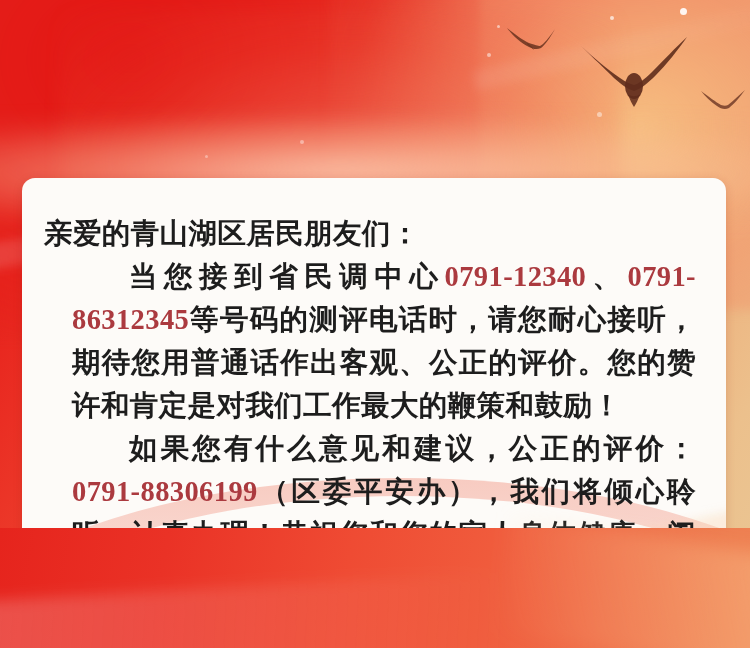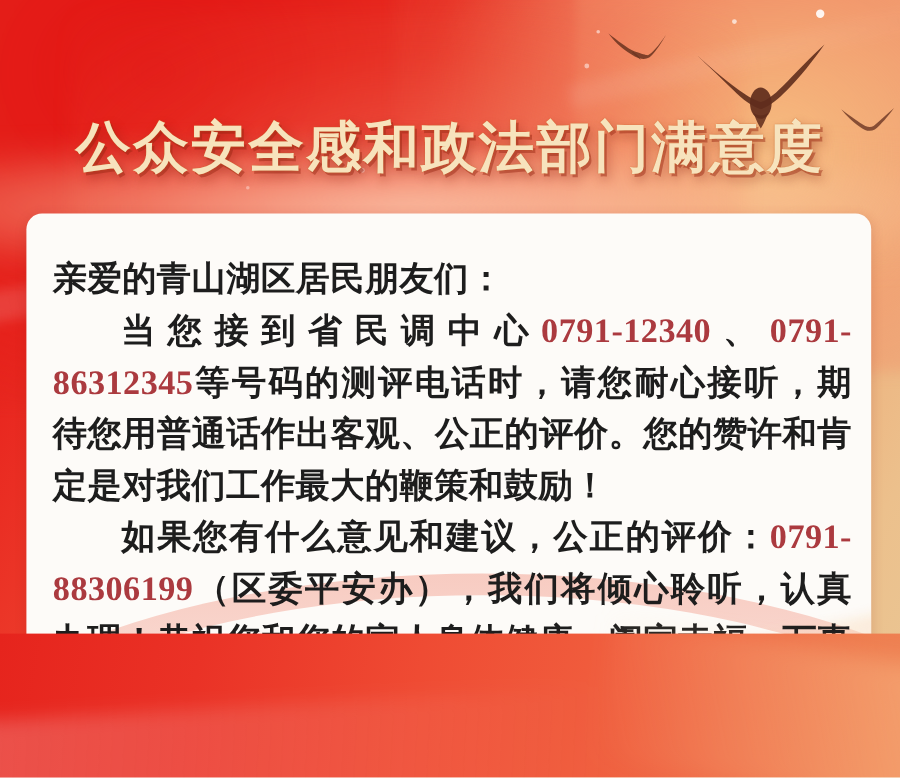--- a/index.html
+++ b/index.html
@@ -189,38 +189,38 @@
     bottom: -46px;
     width: 360px;
     height: 150px;
     background: linear-gradient(250deg, rgba(248,214,176,0.55), rgba(250,230,205,0));
     transform: rotate(-12deg);
     filter: blur(5px);
   }
   .card-inner {
     position: absolute;
     inset: 0;
-    padding: 34px 16px 0 22px;
+    padding: 34px 30px 0 22px;
     box-sizing: border-box;
   }
 
   
   .body-text {
     position: relative;
     font-family: "Liberation Serif", "DejaVu Serif", serif;
     font-size: 28.5px;
     line-height: 43px;
     color: #1d1d1d;
     letter-spacing: 0.4px;
     text-align: justify;
     text-justify: inter-ideograph;
     font-weight: 600;
   }
   .para { margin: 0; }
-  .para.indent { text-indent: 2em; }
+  .para.indent { text-indent: 2em; margin-left: 28px; }
   .tel { color: #ab3a3f; }
 </style>
 </head>
 <body>
 
 <div id="poster">
 
   <div class="bg-base"></div>
   <div class="bg-red-tl"></div>
   <div class="bg-bloom-tr"></div>
@@ -252,21 +252,20 @@
       <path d="M50 58 C52 64, 54 68, 56 71 C58 68, 60 64, 62 58 C59 61, 53 61, 50 58 Z" fill="#5f2d1c" opacity="0.85"></path>
     </svg>
   </div>
 
   <div class="bird" style="left:700px;top:88px;">
     <svg width="46" height="26" viewBox="0 0 46 26">
       <path d="M1 3 C9 9, 16 14, 21 17 C24 18, 26 18, 28 17 C33 13, 39 7, 45 2 C40 9, 34 16, 29 20 C25 22, 21 21, 17 18 C11 14, 5 8, 1 3 Z" fill="#6b3623" opacity="0.8"></path>
     </svg>
   </div>
 
-  <div class="title">公众安全感和政法部门满意度</div>
 
   <div class="card">
     <div class="card-wave"></div>
     <div class="card-wave2"></div>
     <div class="card-wave3"></div>
 
     <div class="card-inner">
       <div class="body-text" id="body-text">
           <div class="para"><span>亲爱的青山湖区居民朋友们：</span></div>
           <div class="para indent"><span>当您接到省民调中心</span><span class="tel">0791-12340</span><span>、</span><span class="tel">0791-86312345</span><span>等号码的测评电话时，请您耐心接听，期待您用普通话作出客观、公正的评价。您的赞许和肯定是对我们工作最大的鞭策和鼓励！</span></div>

